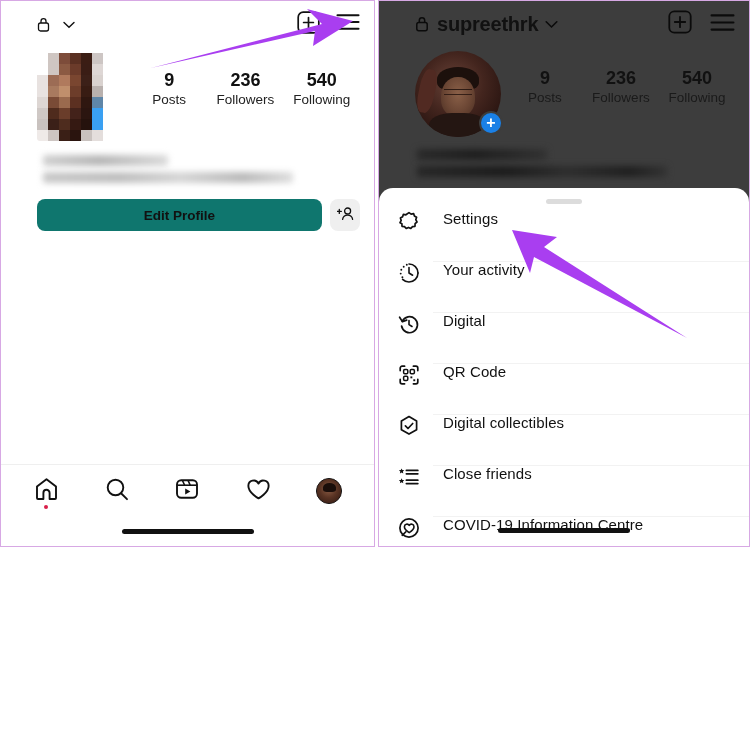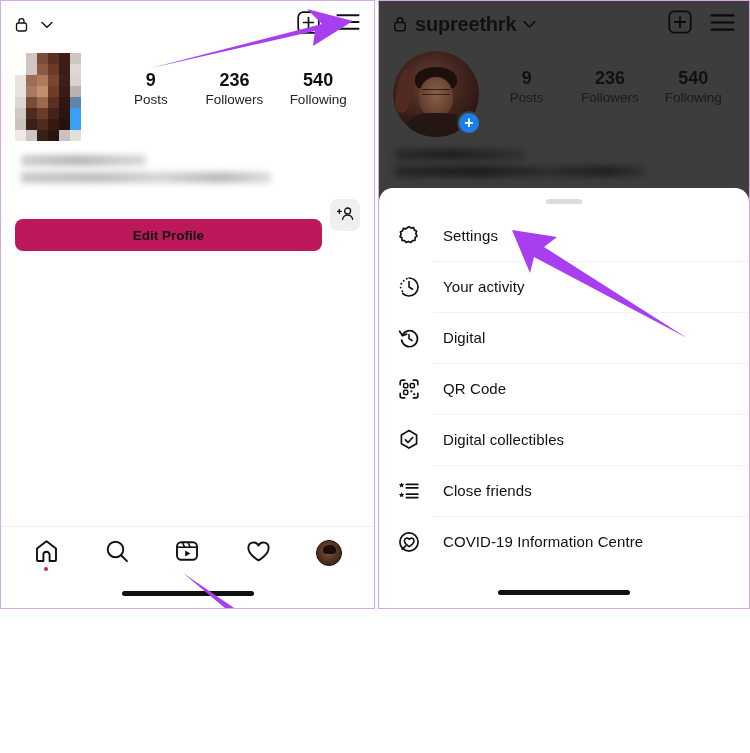--- a/index.html
+++ b/index.html
@@ -12,24 +12,25 @@
   .stage {
     position: relative;
     width: 750px; height: 753px;
     background: #ffffff;
     display: flex;
   }
 
   
   .phone {
     position: relative;
-    height: 609px;
+    height: 547px;
     background: #ffffff;
     border: 1.5px solid #d7a8e4;
     overflow: hidden;
+    padding-left: 22px;
   }
   .phone.left  { width: 375px; }
   .phone.right { width: 372px; margin-left: 3px; }
 
   
   .l-header {
     display: flex; align-items: center;
     height: 46px; padding: 0 14px;
   }
   .l-lock { width: 13px; height: 15px; margin-right: 7px; flex: 0 0 auto; }
@@ -78,26 +79,25 @@
   .bio-l2 {
     position:absolute; left: 6px; top: 17px;
     width: 250px; height: 11px; border-radius: 2px;
     background: linear-gradient(90deg,#c8c8c8,#bdbdbd 30%,#d5d5d5 55%,#b9b9b9 80%,#dedede);
     filter: blur(3px);
   }
 
   .l-actions { display: flex; gap: 8px; padding: 8px 14px 0 14px; }
   .edit-btn {
     flex: 1 1 auto; height: 32px; border-radius: 8px;
-    background: #be185d; border: none;
+    background: #0f766e; border: none;
     font-family: "Liberation Sans", sans-serif;
     font-size: 13.5px; font-weight: 700; color: #111;
     display: flex; align-items: center; justify-content: center;
     cursor: pointer;
-    margin-top: 20px;
   }
   .adduser-btn {
     width: 30px; height: 32px; border-radius: 8px;
     background: #efefef; border: none;
     display: flex; align-items: center; justify-content: center;
     cursor: pointer;
   }
   .l-body-blank { flex: 1 1 auto; }
 
   .l-tabbar {
@@ -214,21 +214,21 @@
     background: #ffffff;
     border-radius: 14px 14px 0 0;
     overflow: hidden;
   }
   .sheet-handle {
     width: 36px; height: 5px; border-radius: 3px; background: #dcdcdc;
     margin: 11px auto 6px auto;
   }
   .menu-list { padding: 0 0 0 0; }
   .menu-item {
-    display: flex; align-items: center;
+    display: flex; 
     height: 51px; padding-left: 18px;
     cursor: pointer;
     position: relative;
   }
   .menu-item + .menu-item::before {
     content: ""; position: absolute; left: 54px; right: 0; top: 0;
     height: 1px; background: #f2f2f2;
   }
   .menu-ico {
     width: 24px; height: 24px; flex: 0 0 auto;

